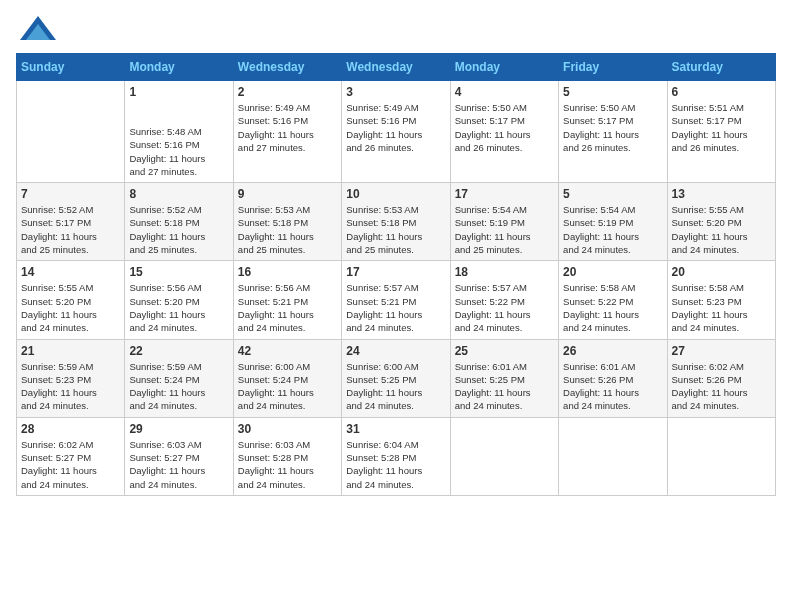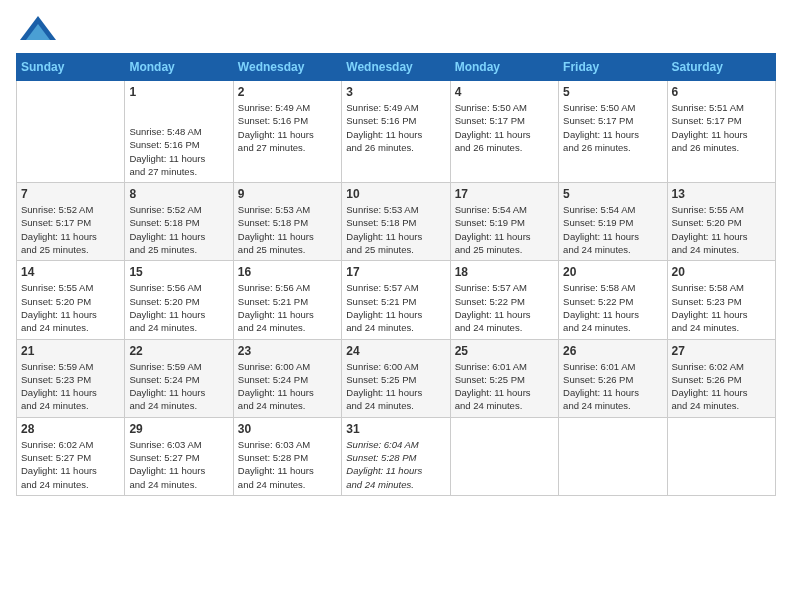--- a/index.html
+++ b/index.html
@@ -289,21 +289,21 @@
 and 24 minutes.</div>
         </td>
         <td>
           <span class="day-number">22</span>
           <div class="day-info" style="white-space: pre-line;">Sunrise: 5:59 AM
 Sunset: 5:24 PM
 Daylight: 11 hours
 and 24 minutes.</div>
         </td>
         <td>
-          <span class="day-number">23</span>
+          <span class="day-number">42</span>
           <div class="day-info" style="white-space: pre-line;">Sunrise: 6:00 AM
 Sunset: 5:24 PM
 Daylight: 11 hours
 and 24 minutes.</div>
         </td>
         <td>
           <span class="day-number">24</span>
           <div class="day-info" style="white-space: pre-line;">Sunrise: 6:00 AM
 Sunset: 5:25 PM
 Daylight: 11 hours
@@ -348,21 +348,21 @@
         </td>
         <td>
           <span class="day-number">30</span>
           <div class="day-info" style="white-space: pre-line;">Sunrise: 6:03 AM
 Sunset: 5:28 PM
 Daylight: 11 hours
 and 24 minutes.</div>
         </td>
         <td>
           <span class="day-number">31</span>
-          <div class="day-info" style="white-space: pre-line; font-style: italic;">Sunrise: 6:04 AM
+          <div class="day-info" style="white-space: pre-line;">Sunrise: 6:04 AM
 Sunset: 5:28 PM
 Daylight: 11 hours
 and 24 minutes.</div>
         </td>
         <td class="empty-cell"></td>
         <td class="empty-cell"></td>
         <td class="empty-cell"></td>
       </tr>
     </tbody>
 </table>

